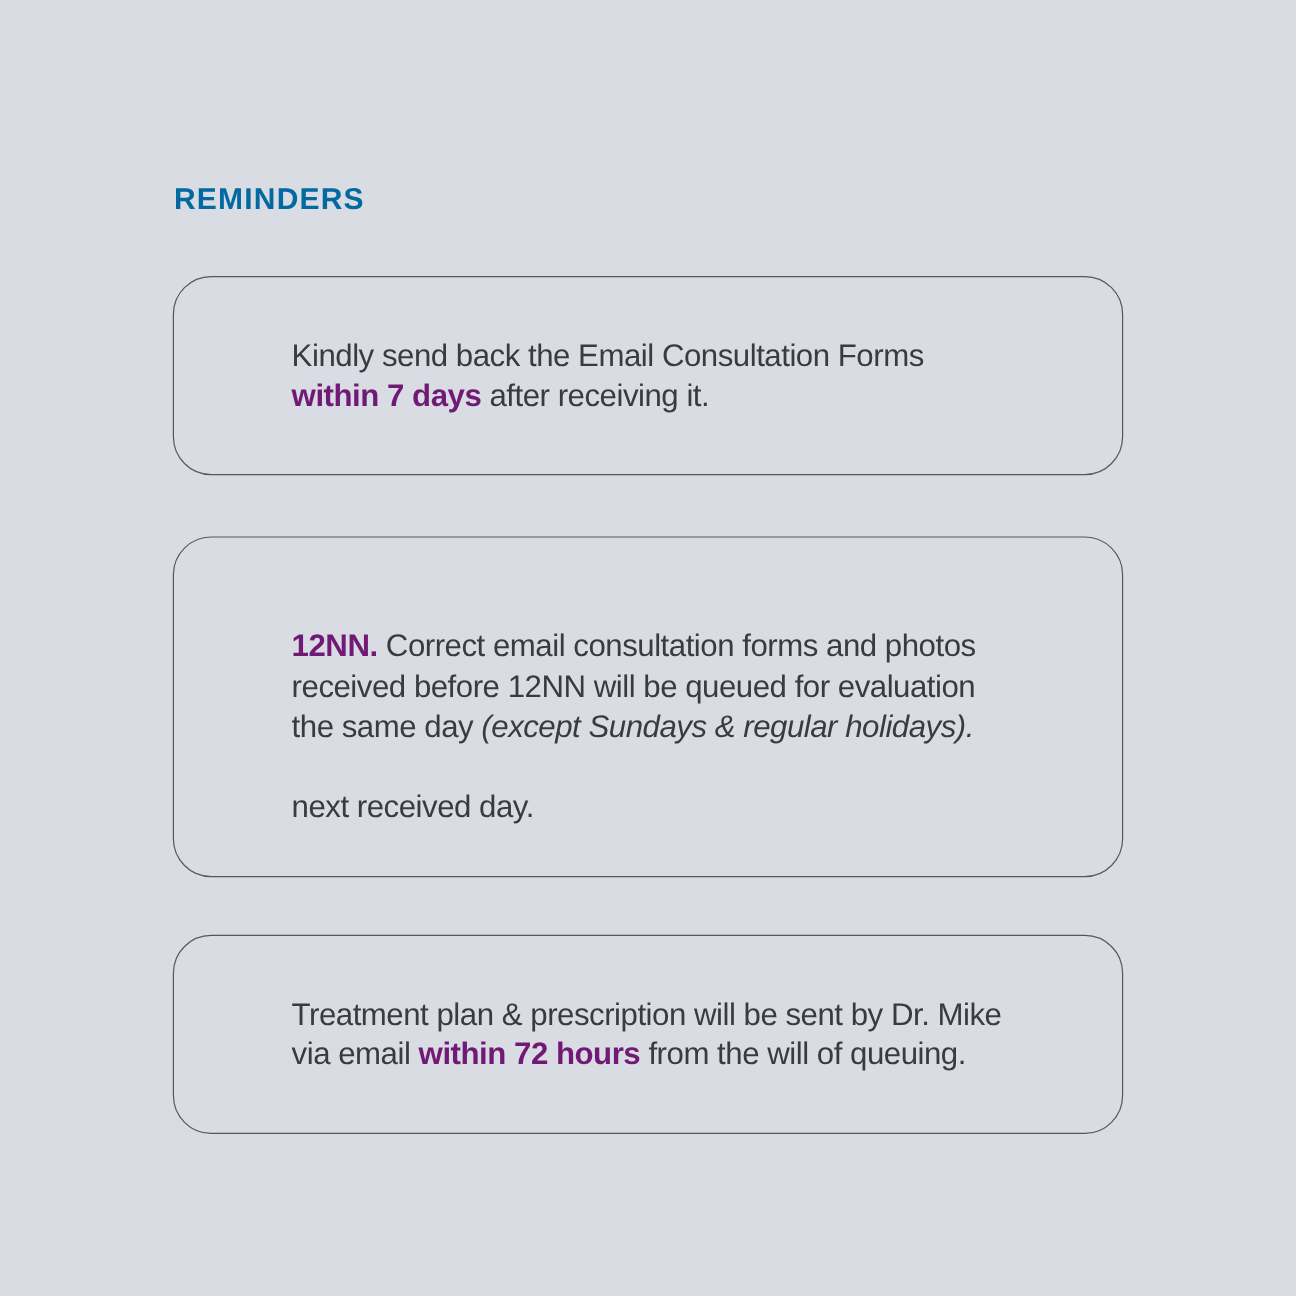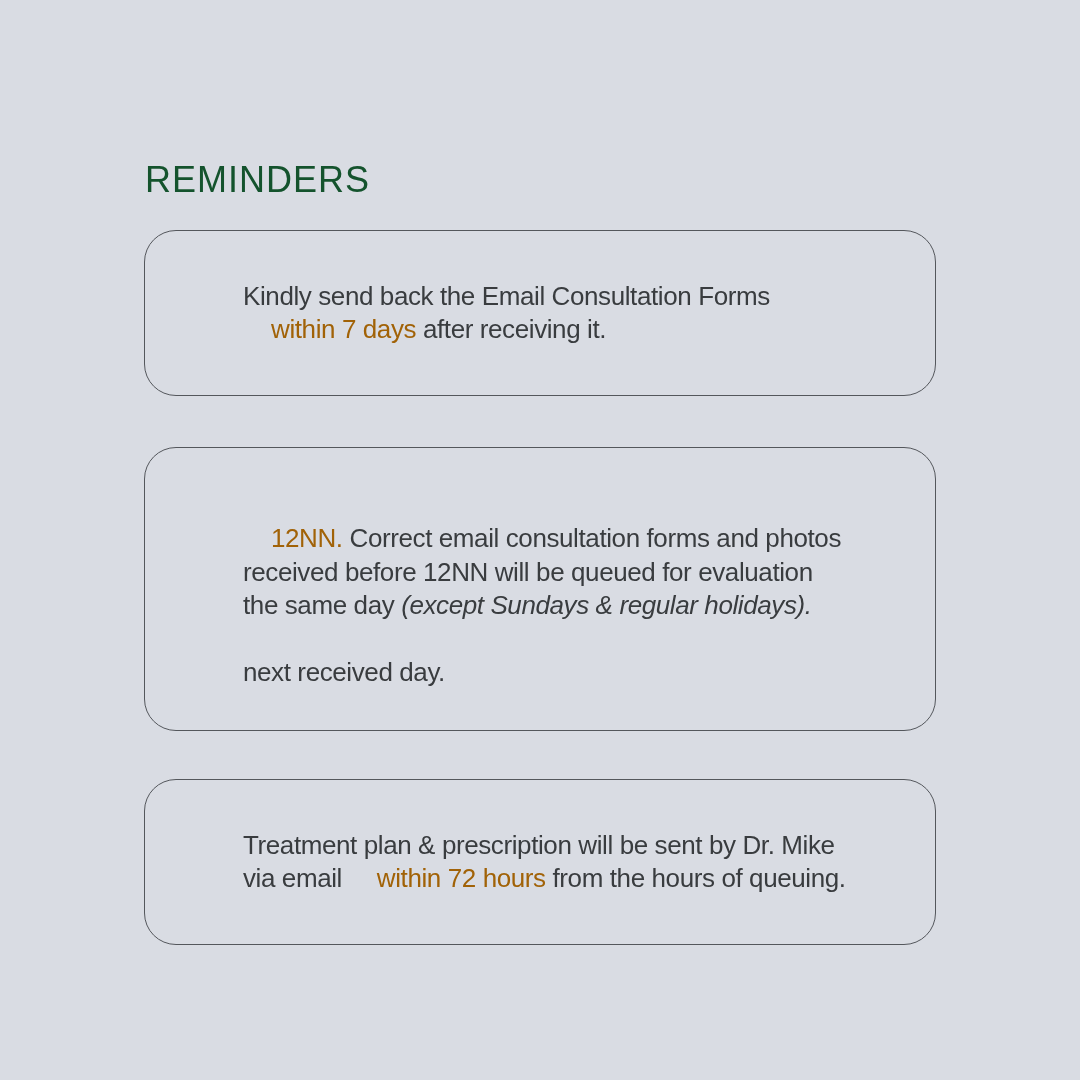--- a/index.html
+++ b/index.html
@@ -8,24 +8,24 @@
     width: 1080px;
     height: 1080px;
     background: #d9dce3;
     font-family: "Liberation Sans", sans-serif;
     overflow: hidden;
   }
   .page-title {
     position: absolute;
     left: 145px;
     top: 135px;
-    font-size: 36px;
-    font-weight: 400;
+    font-size: 25px;
+    font-weight: 700;
     letter-spacing: 1px;
-    color: #14532d;
+    color: #0369a1;
   }
   .card {
     position: absolute;
     left: 144px;
     width: 792px;
     border: 1.5px solid #54575c;
     border-radius: 32px;
     background: transparent;
     box-sizing: border-box;
     display: flex;
@@ -36,21 +36,21 @@
   .card-3 { top: 779px; height: 166px; }
   .card-text {
     margin: 0;
     padding-left: 98px;
     padding-right: 30px;
     font-size: 26px;
     line-height: 33.5px;
     letter-spacing: -0.4px;
     color: #393c3f;
   }
-  .b { font-weight: 400; color: #a16207; margin-left: 28px; }
+  .b { font-weight: 700; color: #701a75; }
   .i { font-style: italic; text-align: center; }
 </style>
 </head>
 <body>
 
 <div class="canvas">
 
   <h1 class="page-title">REMINDERS</h1>
 
   <div class="card card-1">
@@ -67,17 +67,17 @@
       <span>received before 12NN will be queued for evaluation</span><br>
       <span>the same day </span><span class="i">(except Sundays &amp; regular holidays).</span><br>
       <br>
       <span>next received day.</span>
     </p>
   </div>
 
   <div class="card card-3">
     <p class="card-text">
       <span>Treatment plan &amp; prescription will be sent by Dr. Mike</span><br>
-      <span>via email </span><span class="b">within 72 hours</span><span> from the hours of queuing.</span>
+      <span>via email </span><span class="b">within 72 hours</span><span> from the will of queuing.</span>
     </p>
   </div>
 
 </div>
 
 </body></html>

